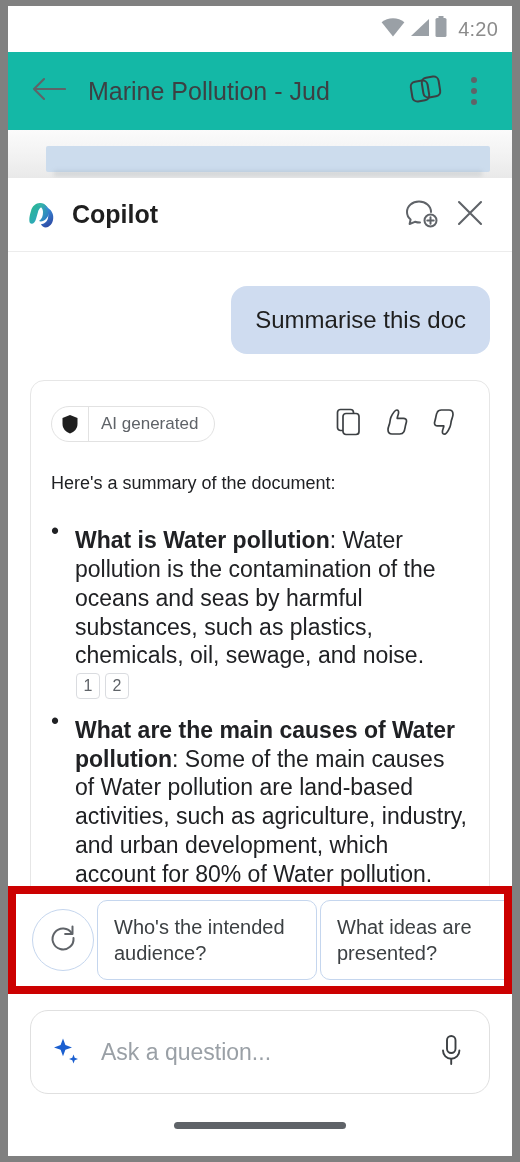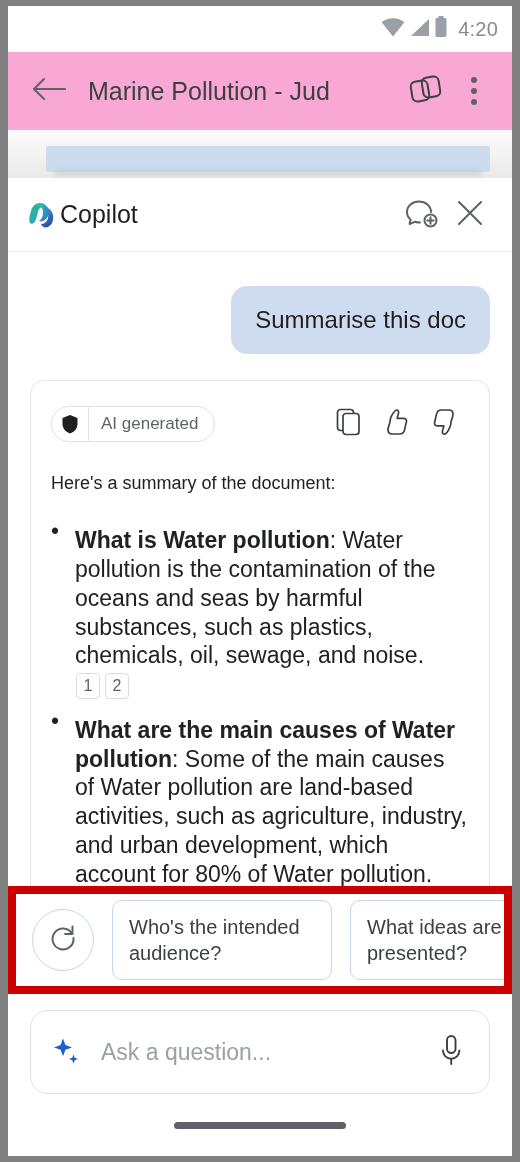--- a/index.html
+++ b/index.html
@@ -39,21 +39,21 @@
     letter-spacing: .2px;
     margin-left: 6px;
   }
 
   
   .app-bar {
     height: 78px;
     display: flex;
     align-items: center;
     padding: 0 14px 0 18px;
-    background: #f9a8d4;
+    background: #14b8a6;
   }
   .back-btn {
     width: 46px; height: 46px;
     display: flex; align-items: center; justify-content: center;
     flex: 0 0 auto;
   }
   .doc-title {
     flex: 1 1 auto;
     font-size: 25px;
     color: #3c4043;
@@ -108,23 +108,23 @@
     height: 74px;
     display: flex;
     align-items: center;
     padding: 0 18px 0 20px;
     border-bottom: 1px solid #ececec;
     flex: 0 0 auto;
   }
   .cp-logo { width: 30px; height: 30px; flex: 0 0 auto; }
   .cp-title {
     font-size: 25px;
-    font-weight: normal;
+    font-weight: bold;
     color: #1f1f1f;
-    margin-left: 2px;
+    margin-left: 14px;
     flex: 1 1 auto;
   }
   .cp-hdr-btn {
     width: 48px; height: 48px;
     display: flex; align-items: center; justify-content: center;
     flex: 0 0 auto;
   }
 
   
   .cp-convo {
@@ -224,21 +224,21 @@
   
   .chips-strip {
     flex: 0 0 auto;
     position: relative;
     padding: 14px 0 14px 0;
     background: #ffffff;
     border: 8px solid #cc0000;
     margin: 0 0 0 0;
     display: flex;
     align-items: center;
-    gap: 18px;
+    gap: 3px;
     overflow: hidden;
     height: 108px;
   }
   .regen-btn {
     flex: 0 0 auto;
     margin-left: 16px;
     width: 62px; height: 62px;
     border: 1px solid #c5d6ee;
     border-radius: 50%;
     display: flex; align-items: center; justify-content: center;

